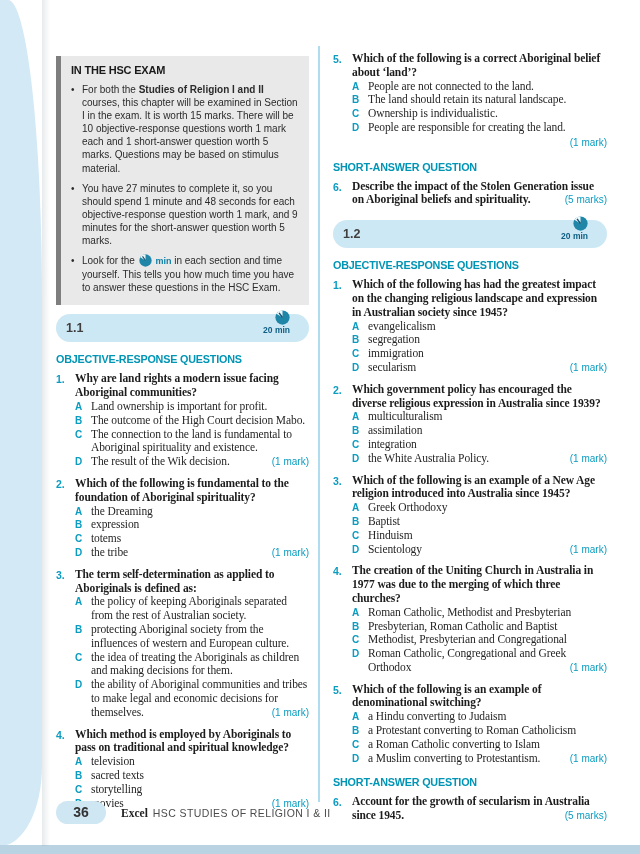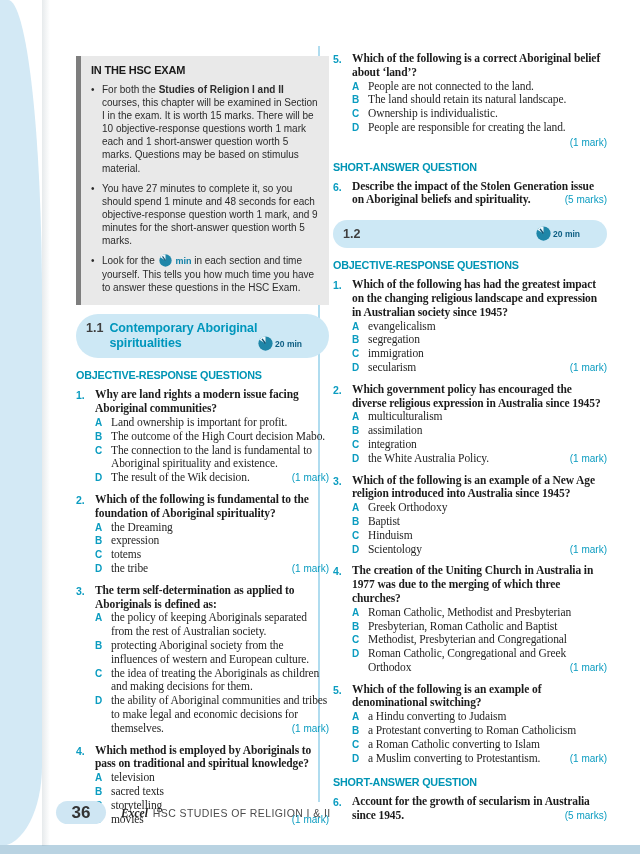--- a/index.html
+++ b/index.html
@@ -20,21 +20,21 @@
   }
   .page-crease{
     position:absolute;left:42px;top:0;bottom:8px;width:8px;
     background:linear-gradient(90deg,rgba(120,140,150,0.18),rgba(255,255,255,0));
   }
   .divider{
     position:absolute;left:318px;top:46px;height:756px;width:2px;
     background:#b0dcef;
   }
   .col{position:absolute;top:56px;}
-  .col-left{left:56px;width:253px;margin-left:20px;}
+  .col-left{left:56px;width:253px;}
   .col-right{left:333px;top:52px;width:274px;}
 
   
   .exam-box{
     background:#e9e9e9;border-left:5px solid #7e7e7e;
     padding:8px 9px 11px 10px;margin-bottom:9px;
   }
   .exam-title{font-size:11px;font-weight:bold;color:#1a1a1a;letter-spacing:-0.2px;}
   .bullet{display:flex;font-size:10px;line-height:13.1px;color:#2b2b2b;margin-top:7px;}
   .bullet .dot{width:11px;flex:none;}
@@ -44,21 +44,21 @@
 
   
   .section-header{
     background:#cde8f5;border-radius:22px;
     padding:7px 9px 7px 10px;display:flex;position:relative;
     margin-bottom:10px;
   }
   .sh-2{margin-top:13px;}
   .sec-num{font-size:12.5px;font-weight:bold;color:#3f3f3f;margin-right:6px;flex:none;}
   .sec-title{font-size:12.5px;font-weight:bold;color:#0096bc;white-space:pre-line;flex:1;line-height:15px;letter-spacing:-0.1px;}
-  .timer{position:absolute;right:27px;bottom:7px;display:flex;align-items:center;}
+  .timer{position:absolute;right:19px;bottom:7px;display:flex;align-items:flex-end;flex-direction:column;}
   .clock{width:15px;height:15px;}
   .clock-inline{width:13px;height:13px;vertical-align:-3px;margin:0 1px;}
   .timer-label{font-size:8.5px;font-weight:bold;color:#0d5e83;margin-left:2px;}
 
   .sub-heading{
     color:#0095b5;font-weight:bold;font-size:10.8px;
     margin:11px 0 7px 0;letter-spacing:-0.2px;
   }
 
   
@@ -80,24 +80,24 @@
     text-align:right;font-family:"Liberation Sans",sans-serif;
     font-size:10px;color:#0b9cc0;height:13.8px;line-height:13.8px;
     margin-top:-13.8px;
   }
   .mark.block{margin-top:1px;}
 
   
   .footer{position:absolute;left:56px;top:801px;display:flex;align-items:center;}
   .page-pill{
     background:#cfe6f3;border-radius:12px;width:50px;height:23px;
-    line-height:23px;text-align:center;font-weight:bold;font-size:17px;color:#333;
+    line-height:23px;text-align:center;font-weight:bold;font-size:14px;color:#333;
     margin-right:15px;
   }
-  .brand{font-family:"Liberation Serif",serif;font-style:italic;font-weight:bold;font-size:11.5px;color:#1f1f1f;margin-right:5px;text-align:center;}
+  .brand{font-family:"Liberation Serif",serif;font-weight:bold;font-size:11.5px;color:#1f1f1f;margin-right:5px;text-align:center;}
   .series{font-size:10.5px;color:#4c4c4c;letter-spacing:0.4px;}
 </style>
 </head>
 <body>
 
 <div class="blue-edge"></div>
 <div class="bottom-bar"></div>
 <div class="page-crease"></div>
 <div class="divider"></div>
 
@@ -118,22 +118,20 @@
       <div class="b-text"><span>Look for the </span><svg class="clock clock-inline" viewBox="0 0 20 20">
             <circle cx="10" cy="10" r="9.5" fill="#1f86a8"></circle>
             <path d="M10 10 L10 0.5 A9.5 9.5 0 0 0 1.9 5.1 Z" fill="#eef7fc"></path>
             <line x1="10" y1="10" x2="5.4" y2="3.8" stroke="#0c4e6e" stroke-width="1.8"></line>
           </svg> <b class="min-label">min</b><span> in each section and time yourself. This tells you how much time you have to answer these questions in the HSC Exam.</span></div>
     </div>
   </div>
 
   <div class="section-header">
     <span class="sec-num">1.1</span>
-    <span class="sec-title">Contemporary Aboriginal
-spiritualities</span>
     <span class="timer">
       <svg class="clock" viewBox="0 0 20 20">
           <circle cx="10" cy="10" r="9.5" fill="#1f86a8"></circle>
           <path d="M10 10 L10 0.5 A9.5 9.5 0 0 0 1.9 5.1 Z" fill="#eef7fc"></path>
           <line x1="10" y1="10" x2="5.4" y2="3.8" stroke="#0c4e6e" stroke-width="1.8"></line>
         </svg>
       <span class="timer-label">20 min</span>
     </span>
   </div>
 
@@ -332,21 +330,21 @@
           <div class="opt">
               <span class="opt-letter">D</span>
               <div class="opt-text">secularism</div>
             </div>
         </div>
         <div class="mark">(1 mark)</div>
       </div>
       <div class="question">
         <div class="q-row">
           <span class="q-num">2.</span>
-          <div class="q-text">Which government policy has encouraged the diverse religious expression in Australia since 1945?</div>
+          <div class="q-text">Which government policy has encouraged the diverse religious expression in Australia since 1939?</div>
         </div>
         <div class="opts">
 
         <div class="opt">
               <span class="opt-letter">A</span>
               <div class="opt-text">multiculturalism</div>
             </div>
           <div class="opt">
               <span class="opt-letter">B</span>
               <div class="opt-text">assimilation</div>

